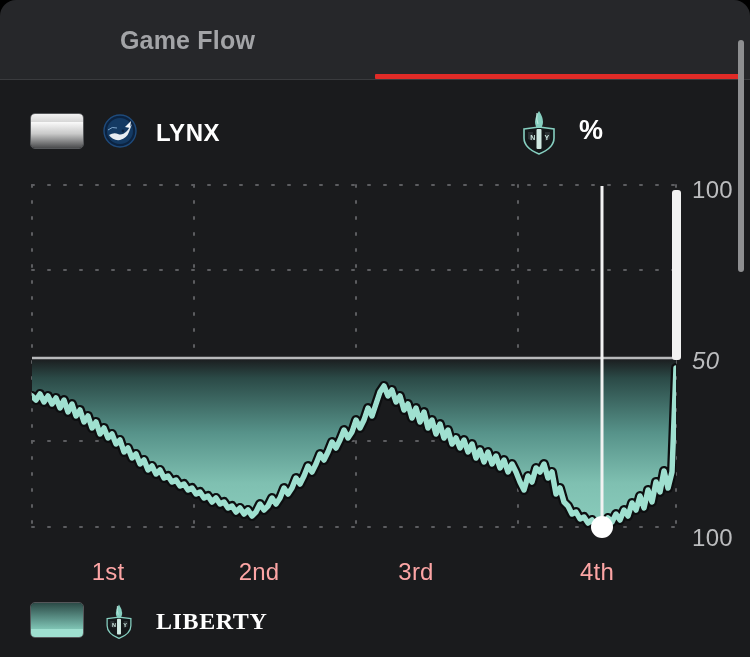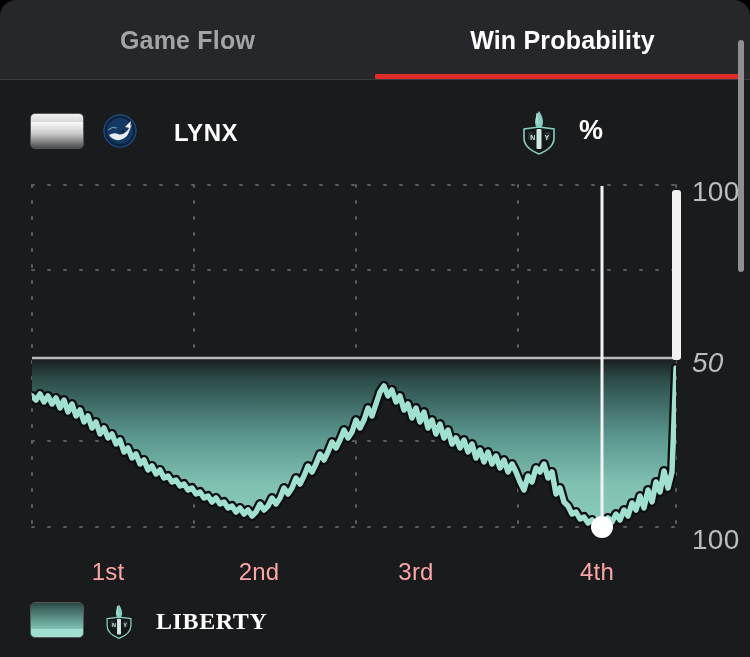--- a/index.html
+++ b/index.html
@@ -121,21 +121,20 @@
   .team-name {
     position: absolute;
     color: #FFFFFF;
     font-size: 24px;
     font-weight: bold;
     letter-spacing: 0.6px;
   }
   .name-lynx {
     left: 156px;
     top: 119px;
-    margin-left: 18px;
   }
   .logo-liberty-top {
     position: absolute;
     left: 515px;
     top: 108px;
     width: 48px;
     height: 48px;
   }
   .winprob-value {
     position: absolute;
@@ -165,21 +164,21 @@
     height: 372px;
   }
   .chart-svg {
     position: absolute;
     left: 0;
     top: 0;
   }
   .axis-label {
     position: absolute;
     color: #BBBCBE;
-    font-size: 28px;
+    font-size: 24px;
     letter-spacing: 0.3px;
   }
   .ylab-top    { left: 692px; top: 176px; }
   .ylab-mid    { left: 692px; top: 347px; font-style: italic; }
   .ylab-bottom { left: 692px; top: 524px; }
 
   .xlab {
     position: absolute;
     top: 558px;
     color: #fca5a5;
@@ -234,21 +233,20 @@
     border-radius: 3px;
   }
 </style>
 </head>
 <body>
 
 <div class="screen">
 
   <div class="tabbar">
     <div class="tab tab-gameflow">Game Flow</div>
-    <div class="tab tab-winprob">Win Probability</div>
     <div class="tab-underline"></div>
     <div class="tabbar-divider"></div>
   </div>
 
   <div class="panel"></div>
 
   <div class="swatch swatch-lynx">
     <div class="sw-strip"></div>
     <div class="sw-body"></div>
   </div>

